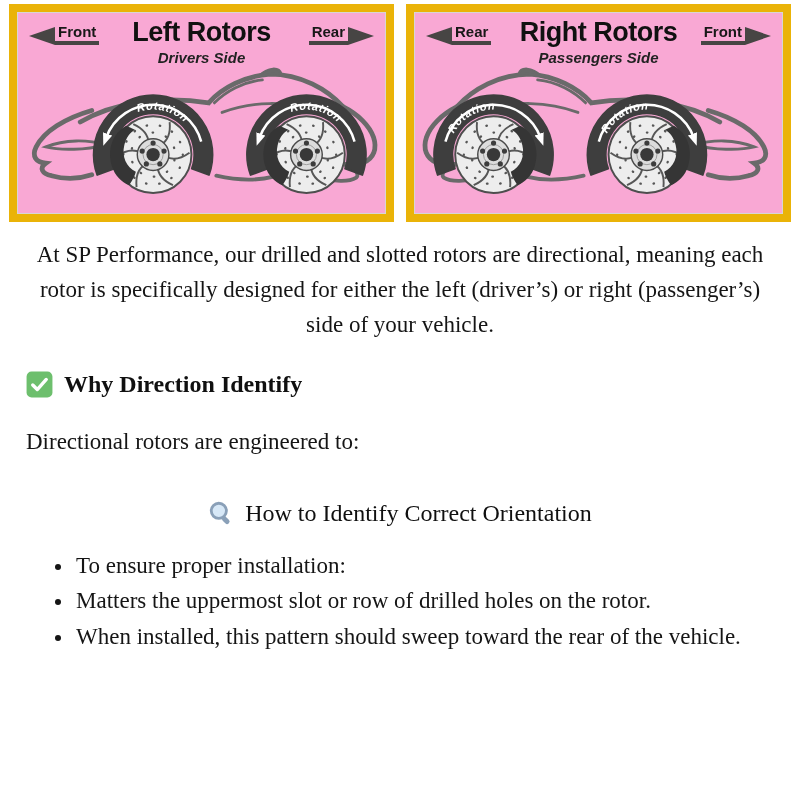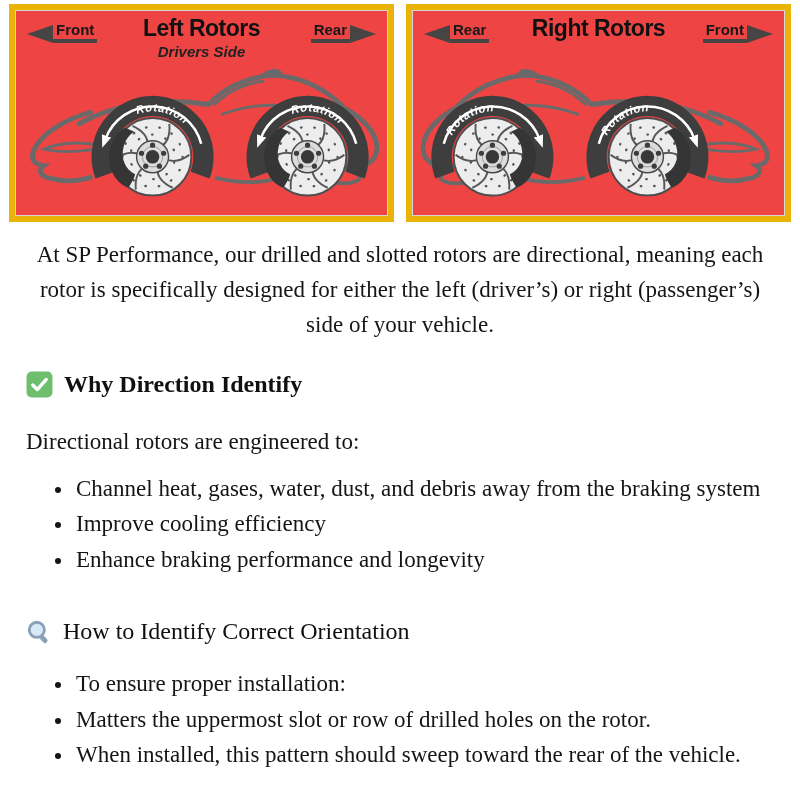--- a/index.html
+++ b/index.html
@@ -12,29 +12,29 @@
   }
 
   
   .diagram-row {
     display: flex; gap: 12px;
     padding: 4px 9px 0 9px;
   }
   .panel {
     flex: 1; position: relative;
     height: 218px;
-    border: 6px solid #eab308;
+    border: 8px solid #eab308;
     box-shadow: inset 0 0 0 1px #d8d6d4;
-    background: #ef4444;
+    background: #f9a8d4;
     overflow: hidden;
   }
   .panel-header { text-align: center; padding-top: 7px; line-height: 1; }
   .panel-title {
     font-family: "Liberation Sans", sans-serif;
-    font-weight: bold; font-size: 23px; letter-spacing: -0.5px; color: #111;
+    font-weight: bold; font-size: 27px; letter-spacing: -0.5px; color: #111;
   }
   .panel-subtitle {
     font-family: "Liberation Sans", sans-serif;
     font-weight: bold; font-style: italic; font-size: 15px; color: #222;
     margin-top: 4px;
   }
   .dir-arrow {
     position: absolute; top: 10px;
     display: flex; align-items: center;
     font-family: "Liberation Sans", sans-serif;
@@ -63,21 +63,21 @@
   }
 
   
   .article { padding: 0 26px; }
   .intro { font-size: 23px; line-height: 35px; margin: 15px 0 0 0; text-align: center; }
   h2 {
     display: flex; align-items: center; gap: 11px;
     font-size: 24px; font-weight: bold; color: #101010;
     margin: 28px 0 0 0; line-height: 1.2;
   }
-  h2.h-regular { font-weight: normal; margin-top: 40px; }
+  h2.h-regular { font-weight: normal; margin-top: 40px; justify-content: center; }
   .emoji { display: inline-flex; flex: none; }
   .emoji svg { display: block; }
   .lead { font-size: 23px; line-height: 35px; margin: 25px 0 0 0; }
   ul { margin: 12px 0 0 0; padding: 0 0 0 48px; }
   ul.list-2 { margin-top: 20px; }
   li { font-size: 23px; line-height: 35.5px; padding-left: 2px; }
   li::marker { font-size: 21px; }
 </style>
 </head>
 <body>
@@ -170,20 +170,21 @@
     </svg>
   </div>
 
   <div class="panel">
     <span class="dir-arrow dir-left">
       <i class="tri"></i>
       <b class="lbl">Rear</b>
     </span>
     <div class="panel-header">
       <div class="panel-title">Right Rotors</div>
+      <div class="panel-subtitle">Passengers Side</div>
     </div>
     <span class="dir-arrow dir-right">
       <b class="lbl">Front</b>
       <i class="tri"></i>
     </span>
 
     <svg class="car-svg" viewBox="0 0 385 165">
       <g transform="translate(385,0) scale(-1,1)">
         <use href="#carbody"></use>
         <use href="#wheel" transform="translate(142,104)"></use>
@@ -214,25 +215,20 @@
       <svg width="27" height="27" viewBox="0 0 24 24">
         <rect x="0.5" y="0.5" width="23" height="23" rx="4.5" fill="#6dbf6d"></rect>
         <path d="M6 12.5 L10 16.5 L18 7.5" stroke="#fff" stroke-width="3" fill="none" stroke-linecap="round" stroke-linejoin="round"></path>
       </svg>
     </span>
     <span>Why Direction Identify</span>
   </h2>
 
   <p class="lead">Directional rotors are engineered to:</p>
 
-  <ul class="list-1">
-    <li>Channel heat, gases, water, dust, and debris away from the braking system</li>
-    <li>Improve cooling efficiency</li>
-    <li>Enhance braking performance and longevity</li>
-  </ul>
 
   <h2 class="h-regular">
     <span class="emoji">
       <svg width="26" height="26" viewBox="0 0 24 24">
         <circle cx="10" cy="10" r="7" fill="#d7e8f7" stroke="#8aa0b8" stroke-width="2.6"></circle>
         <rect x="15.2" y="14.2" width="8" height="4.6" rx="2.3" transform="rotate(45 15.2 14.2)" fill="#8aa0b8"></rect>
       </svg>
     </span>
     <span>How to Identify Correct Orientation</span>
   </h2>

